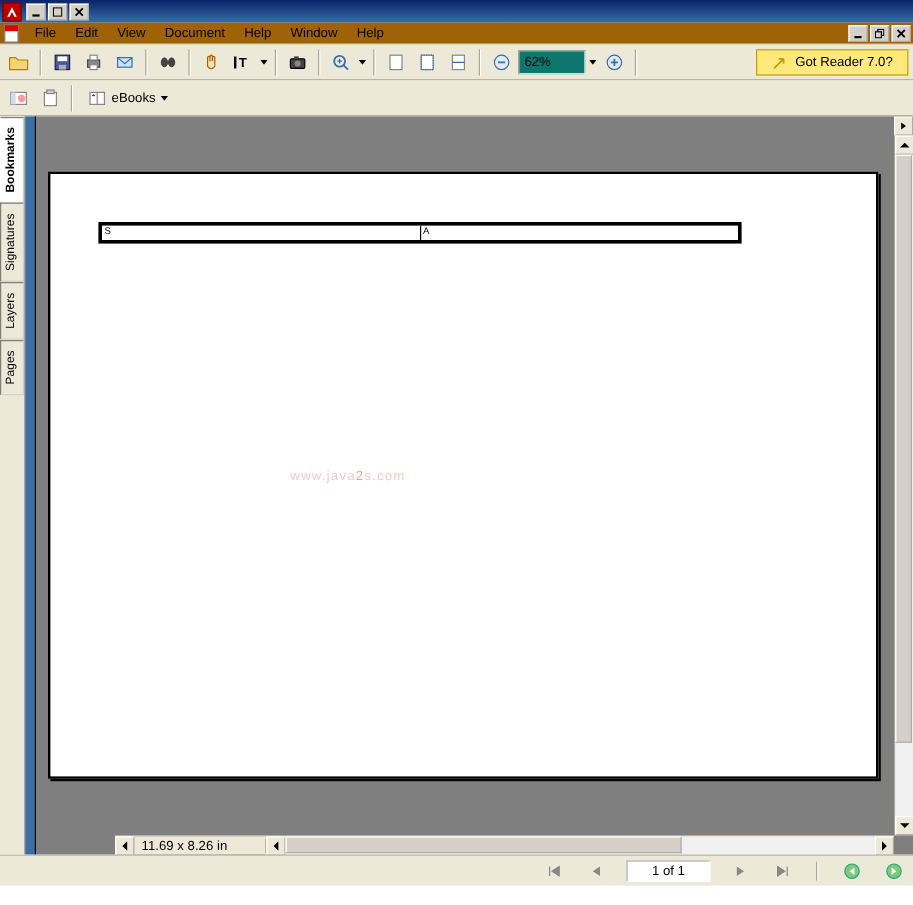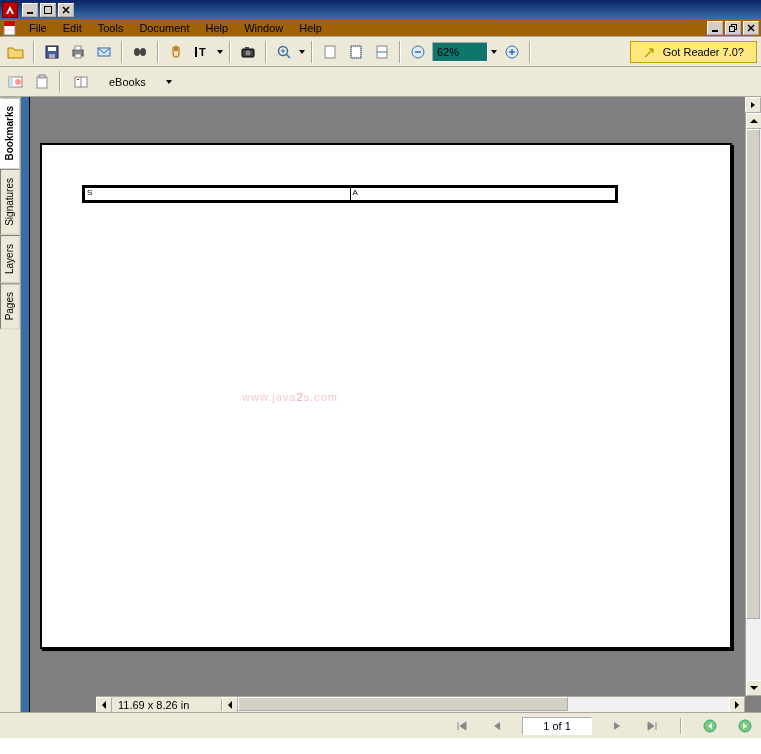--- a/index.html
+++ b/index.html
@@ -19,21 +19,21 @@
 .mdi-btns { display:flex; gap:2px; }
 
 .toolbar { height:30px; background:#ece9d8; border-bottom:1px solid #aca899; display:flex; align-items:center; padding:2px 4px; gap:2px; }
 .tool-btn { width:24px; height:24px; border:1px solid transparent; display:flex; align-items:center; justify-content:center; cursor:default; }
 .tool-sep { width:2px; height:22px; border-left:1px solid #aca899; border-right:1px solid #fff; margin:0 3px; }
 .tool-dd { width:8px; display:flex; align-items:center; justify-content:center; }
 .zoom-input { width:56px; height:20px; border:1px inset #fff; padding:0 4px; background:#0f766e; }
 .reader-badge { margin-left:auto; height:22px; background:#ffe87c; border:1px solid #c0a000; padding:0 12px; display:flex; align-items:center; gap:6px; cursor:default; }
 
 .toolbar2 { height:30px; background:#ece9d8; border-bottom:1px solid #aca899; display:flex; align-items:center; padding:2px 4px; gap:2px; }
-.ebooks-btn { height:22px; padding:0 6px; display:flex; align-items:center; gap:20px; border:1px solid transparent; cursor:default; }
+.ebooks-btn { height:22px; padding:0 6px; display:flex; align-items:center; gap:4px; border:1px solid transparent; cursor:default; }
 
 .workspace { position:relative; height:615px; display:flex; background:#ece9d8; }
 .side-tabs { width:21px; background:#ece9d8; border-right:1px solid #aca899; display:flex; flex-direction:column; }
 .side-tab { writing-mode:vertical-rl; transform:rotate(180deg); padding:8px 3px; border:1px outset #d4d0c8; background:#ece9d8; cursor:default; font-size:10px; text-align:center; }
 .side-tab.active { background:#fff; font-weight:bold; border-right:1px solid #fff; }
 .side-rail { width:9px; background:#3a6ea5; border-right:1px solid #000; }
 .doc-area { flex:1; background:#7f7f7f; position:relative; overflow:hidden; }
 .doc-corner-btn { position:absolute; top:0; right:0; width:16px; height:16px; background:#ece9d8; border:1px outset #fff; display:flex; align-items:center; justify-content:center; }
 .page { position:absolute; left:10px; top:46px; width:692px; height:506px; background:#fff; border:2px solid #000; box-shadow:2px 2px 0 #000; }
 .page-table { position:absolute; left:40px; top:40px; width:536px; height:18px; border:3px solid #000; display:flex; }
@@ -91,21 +91,21 @@
 <div class="mdibar">
   <div class="pdf-icon">
     <svg width="16" height="16">
         <rect x="2" y="1" width="11" height="14" fill="#fff" stroke="#888"></rect>
         <rect x="2" y="1" width="11" height="5" fill="#d00"></rect>
       </svg>
   </div>
   <div class="menubar">
     <span class="menu-item">File</span>
     <span class="menu-item">Edit</span>
-    <span class="menu-item">Tools</span>
+    <span class="menu-item">View</span>
     <span class="menu-item">Document</span>
     <span class="menu-item">Help</span>
     <span class="menu-item">Window</span>
     <span class="menu-item">Help</span>
   </div>
   <div class="mdi-btns">
     <div class="win-btn">
         <svg width="8" height="8">
           <rect x="1" y="6" width="6" height="2" fill="#000"></rect>
         </svg>

